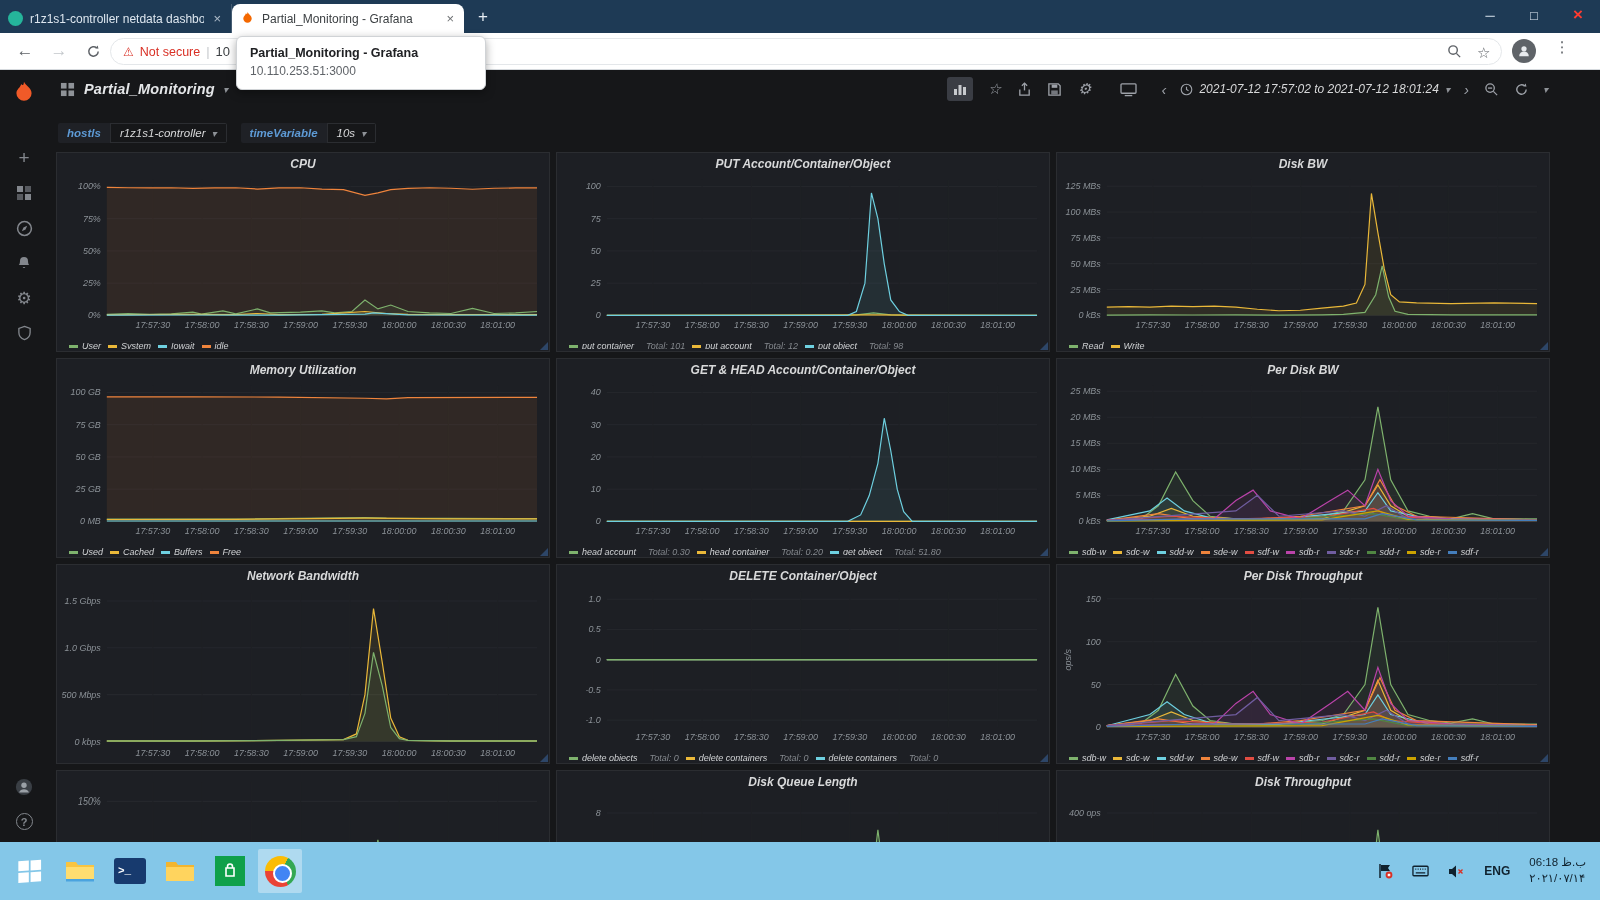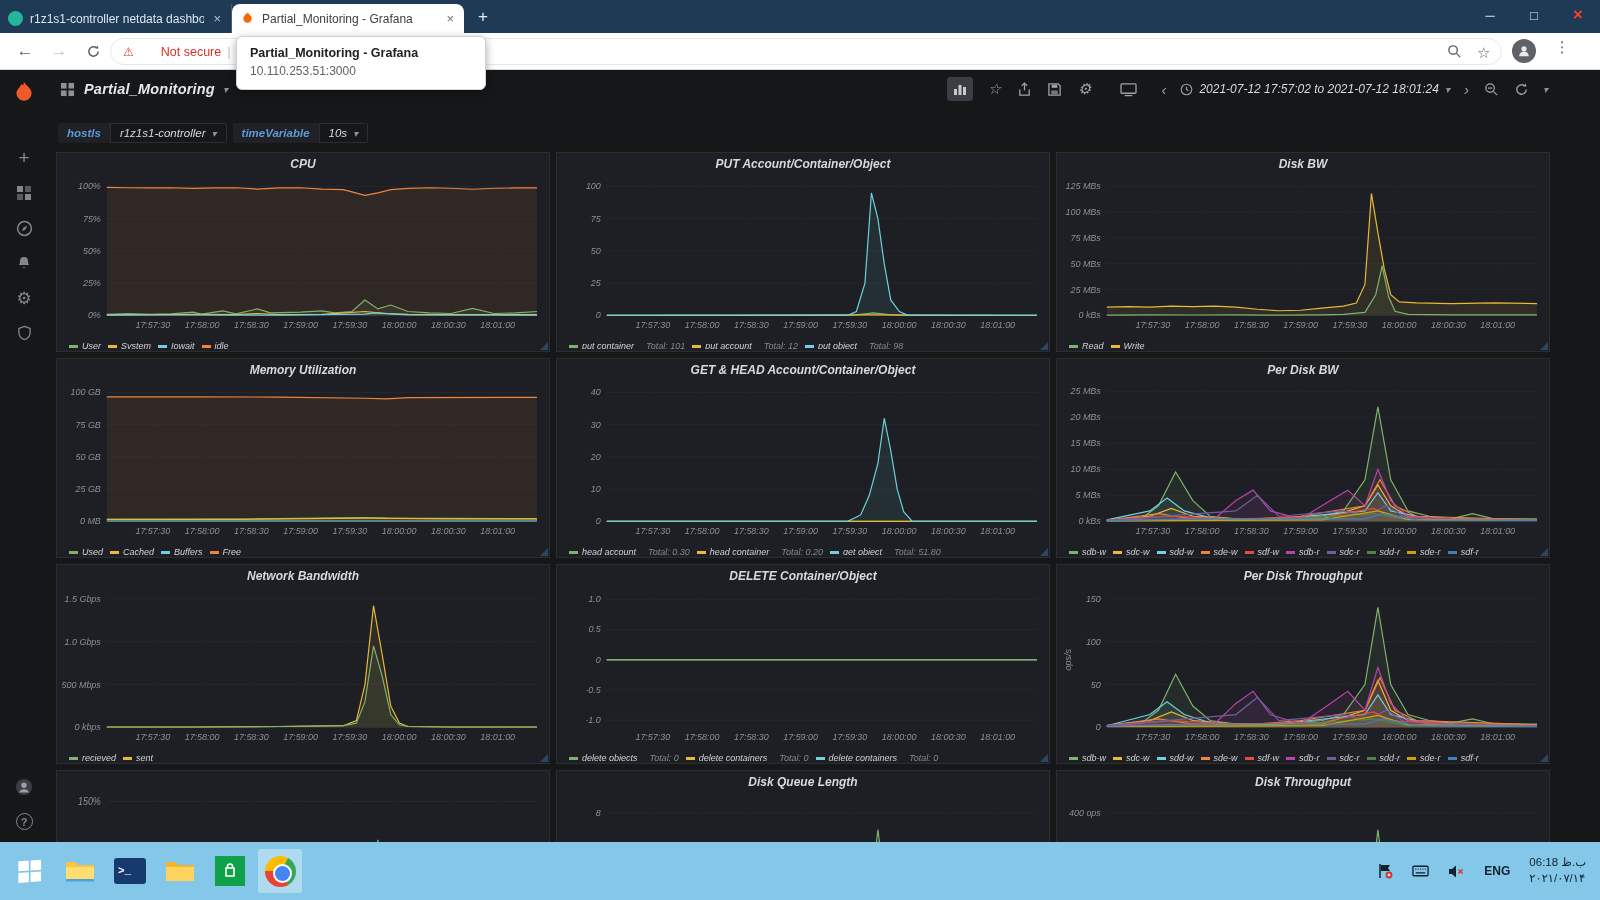--- a/index.html
+++ b/index.html
@@ -19,21 +19,21 @@
   .wincontrols { margin-left:auto; display:flex; align-self:flex-start; }
   .wincontrols span { width:44px; height:30px; display:flex; align-items:center; justify-content:center; color:#dbe6f0; font-size:13px; }
   .wincontrols .close-btn { color:#ff3b30; font-size:17px; font-weight:bold; }
 
   .navbar { position:absolute; left:0; top:33px; width:1600px; height:37px; background:#ffffff; border-bottom:1px solid #d5d9dd; }
   .navbtn { position:absolute; top:5px; width:26px; height:26px; display:flex; align-items:center; justify-content:center; font-size:17px; color:#5f6368; }
   .navbtn.disabled { color:#c3c7cb; }
   .omnibox { position:absolute; left:110px; top:5px; width:1392px; height:27px; background:#fff; border:1px solid #e4e7ea; border-radius:14px; font-size:13px; color:#202124; }
   .omni-left { position:absolute; left:12px; top:0; height:25px; display:flex; align-items:center; gap:6px; }
   .warn { color:#d93025; font-size:12px; }
-  .notsecure { color:#d93025; font-size:12.5px;margin-left:21px; }
+  .notsecure { color:#d93025; font-size:12.5px; }
   .omni-div { color:#c6c9cc; }
   .url-frag { color:#3c4043; font-size:13px; }
   .url-tail { position:absolute; left:382px; top:5px; color:#701a75; font-size:11px; white-space:nowrap;margin-top:32px; }
   .omni-ic { position:absolute; top:5px; color:#5f6368; }
   .avatar-btn { position:absolute; left:1512px; top:6px; width:24px; height:24px; border-radius:50%; background:#5f6368; display:flex; align-items:center; justify-content:center; }
   .menu-btn { position:absolute; left:1550px; top:5px; font-size:15px; color:#5f6368; width:24px; text-align:center; }
 
   .tab-tooltip { position:absolute; left:236px; top:36px; width:250px; min-height:54px; background:#fff; border:1px solid #d0d3d6; border-radius:6px; box-shadow:0 3px 10px rgba(0,0,0,.35); padding:9px 13px; z-index:100; }
   .tab-tooltip .tt1 { font-size:12.5px; color:#202124; font-weight:bold; }
   .tab-tooltip .tt2 { font-size:12px; color:#5f6368; margin-top:4px; }
@@ -48,21 +48,21 @@
 
   .gheader { height:38px; display:flex; align-items:center; padding:0 52px 0 10px; gap:8px; }
   .gtitle { color:#e4e6e8; font-size:14.5px; font-weight:bold; letter-spacing:.2px; }
   .caret { color:#8e9297; font-size:10px; }
   .gh-right { margin-left:auto; display:flex; align-items:center; gap:12px; color:#9da1a8; }
   .gh-ic { width:18px; height:18px; display:flex; align-items:center; justify-content:center; font-size:14px; color:#9da1a8; }
   .boxed { width:26px; height:24px; background:#3a3d44; border-radius:3px; }
   .timebox { display:flex; align-items:center; gap:6px; color:#d8d9da; font-size:12px; }
   .chev { font-size:15px; color:#9da1a8; padding:0 2px; }
 
-  .gsub { height:44px; display:flex; align-items:center; gap:6px; padding:6px 5px 0 10px; }
+  .gsub { height:44px; display:flex; align-items:center; gap:14px; padding:6px 5px 0 10px; }
   .var { display:inline-flex; border-radius:2px; overflow:hidden; font-size:11.5px; }
   .var .vl { background:#1f2126; color:#5e9bd6; padding:4px 9px; font-weight:bold; }
   .var .vv { background:#161719; border:1px solid #2b2d31; color:#d8d9da; padding:3px 9px; display:flex; gap:6px; align-items:center; }
 
   .grid { flex:1; overflow:hidden; display:grid; grid-template-columns:repeat(3,1fr); grid-auto-rows:200px; gap:6px; padding:0 50px 0 8px; }
   .panel { background:#1d1f24; border:1px solid #2b2d31; position:relative; display:flex; flex-direction:column; padding:4px 4px 2px; overflow:hidden; }
   .ptitle { height:18px; text-align:center; color:#d8d9da; font-size:12px; font-weight:bold; }
   .pplot { flex:1; }
   .pplot svg { width:100%; height:100%; display:block; }
   .tick { font-size:9px; fill:#8b9197; font-family:"Liberation Sans",sans-serif; }
@@ -664,27 +664,20 @@
                 <line x1="389.00800000000004" x2="389.00800000000004" y1="6" y2="142" stroke="#1f2125" stroke-width="1"></line>
                 <text x="389.00800000000004" y="155" text-anchor="middle" class="tick">18:00:30</text>
                 <line x1="438.472" x2="438.472" y1="6" y2="142" stroke="#1f2125" stroke-width="1"></line>
                 <text x="438.472" y="155" text-anchor="middle" class="tick">18:01:00</text>
                 <polygon points="46.0,142 46.0,141.6 132.4,141.6 218.8,141.1 283.6,140.3 296.6,135.1 305.2,99.0 313.8,19.8 322.5,68.8 331.1,120.5 339.8,137.7 348.4,141.1 391.6,141.6 478.0,141.6 478.0,142" fill="#EAB839" fill-opacity="0.09" stroke="none"></polygon>
                 <polygon points="46.0,142 46.0,141.6 132.4,141.6 218.8,141.1 283.6,140.3 296.6,137.7 305.2,116.2 313.8,60.2 322.5,90.4 331.1,129.1 339.8,139.4 348.4,141.1 391.6,141.6 478.0,141.6 478.0,142" fill="#7EB26D" fill-opacity="0.09" stroke="none"></polygon>
                 <polyline points="46.0,141.6 132.4,141.6 218.8,141.1 283.6,140.3 296.6,135.1 305.2,99.0 313.8,19.8 322.5,68.8 331.1,120.5 339.8,137.7 348.4,141.1 391.6,141.6 478.0,141.6" fill="none" stroke="#EAB839" stroke-width="1.2"></polyline>
                 <polyline points="46.0,141.6 132.4,141.6 218.8,141.1 283.6,140.3 296.6,137.7 305.2,116.2 313.8,60.2 322.5,90.4 331.1,129.1 339.8,139.4 348.4,141.1 391.6,141.6 478.0,141.6" fill="none" stroke="#7EB26D" stroke-width="1.2"></polyline>
               </svg>
             </div>
-            <div class="plegend"><span class="li">
-                <i style="background: rgb(126, 178, 109);"></i>
-                <span class="ln">recieved</span>
-              </span><span class="li">
-                <i style="background: rgb(234, 184, 57);"></i>
-                <span class="ln">sent</span>
-              </span></div>
             <i class="rsz"></i>
           </div>
           <div class="panel">
             <div class="ptitle">DELETE Container/Object</div>
             <div class="pplot">
               <svg viewBox="0 0 486 160" preserveAspectRatio="none">
                 <line x1="46" x2="478" y1="134.71428571428572" y2="134.71428571428572" stroke="#25272c" stroke-width="1"></line>
                 <text x="40" y="137.71428571428572" text-anchor="end" class="tick">-1.0</text>
                 <line x1="46" x2="478" y1="104.35714285714286" y2="104.35714285714286" stroke="#25272c" stroke-width="1"></line>
                 <text x="40" y="107.35714285714286" text-anchor="end" class="tick">-0.5</text>

